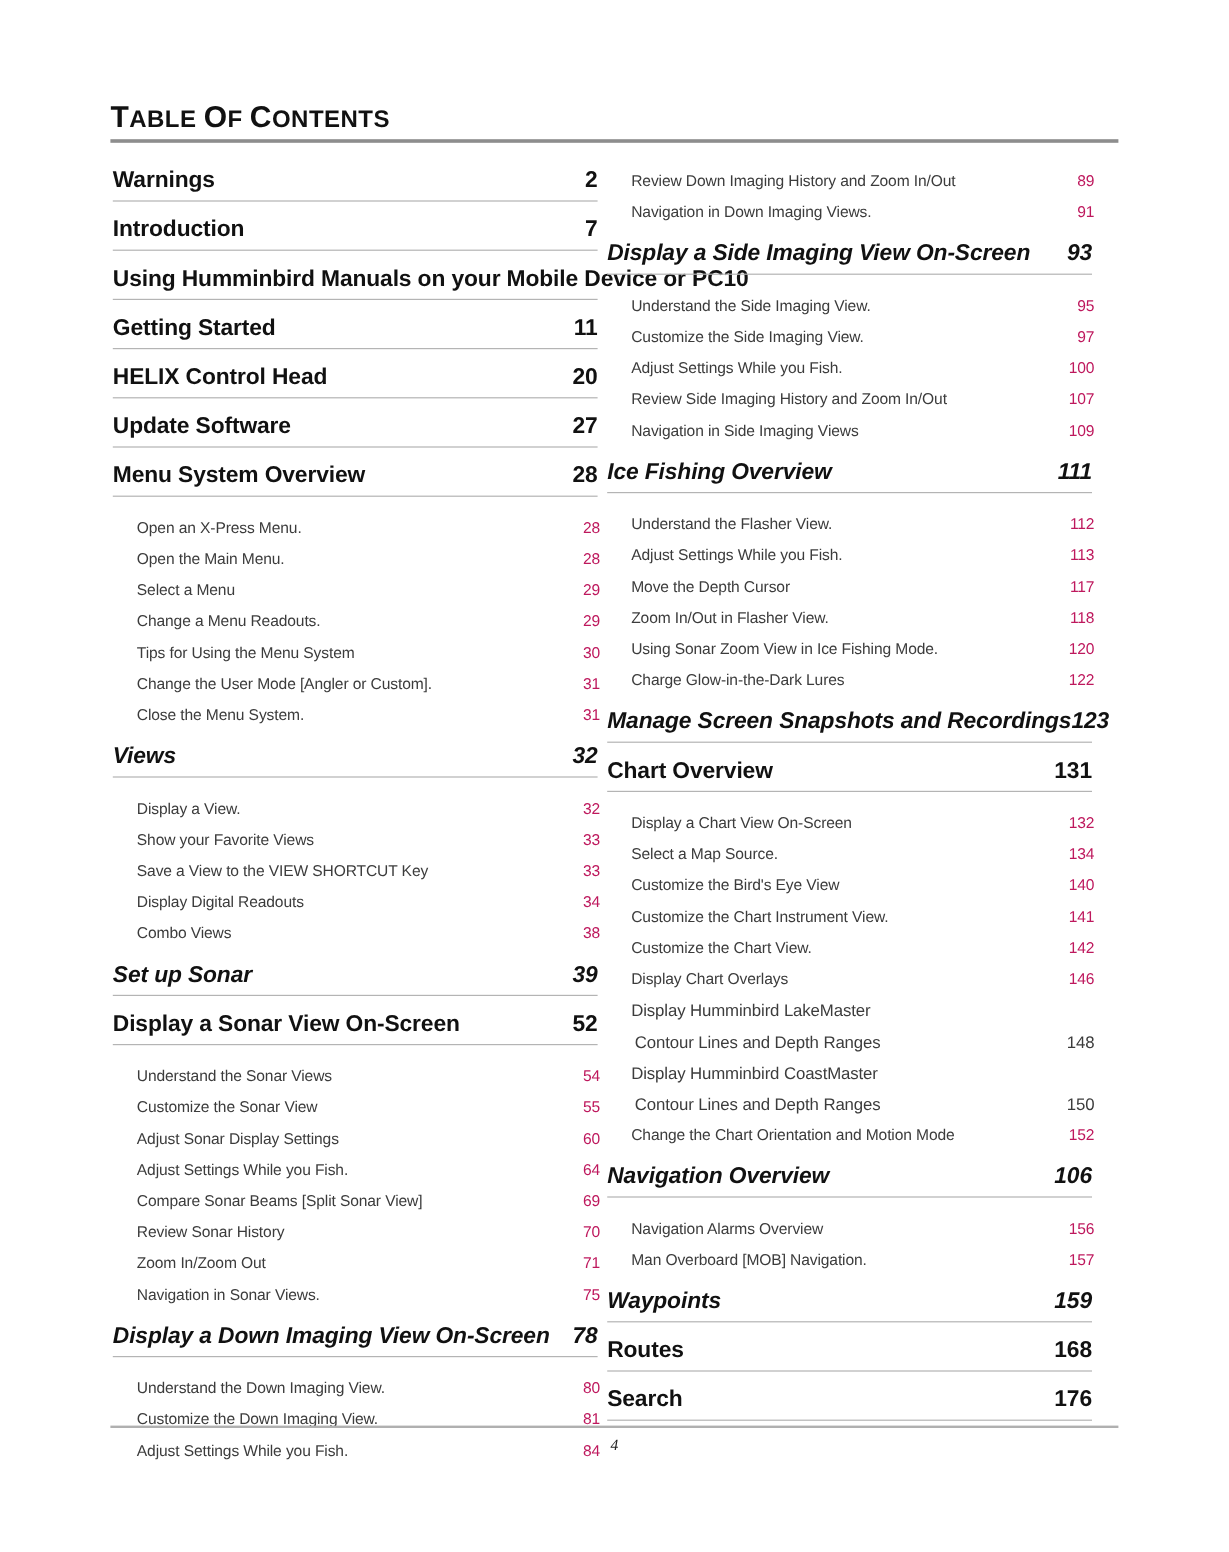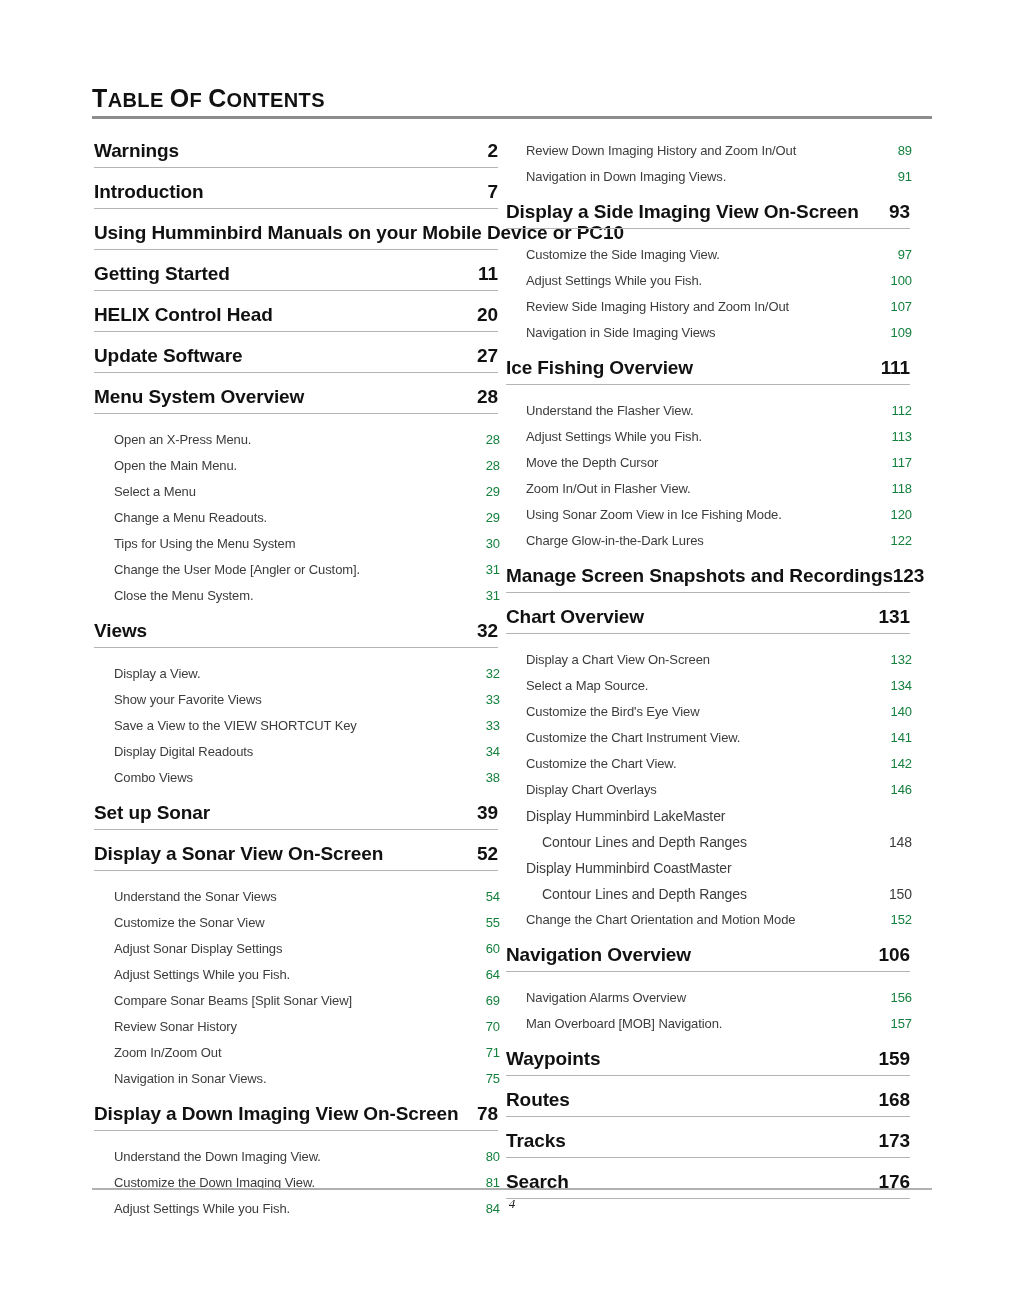--- a/index.html
+++ b/index.html
@@ -125,21 +125,21 @@
     content: ". . . . . . . . . . . . . . . . . . . . . . . . . . . . . . . . . . . . . . . . . . . . . . . . . . . . . . . . . . . . . . . . . .";
     letter-spacing: 0px;
     display: block;
     white-space: nowrap;
     color: #6a6a6a;
     font-size: 13px;
   }
   .l2 .l2-page {
     flex: 0 0 auto;
     text-align: right;
-    color: #15803d;
+    color: #be185d;
   }
 
   
   .l2.tight .l2-dots { margin-left: 0px; }
 
   
   .l2-wrap {
     margin: 0 0 0 22px;
     font-size: 14px;
     color: #3c3c3c;
@@ -148,42 +148,42 @@
     white-space: nowrap;
   }
   .l2-wrap .wrap-first {
     display: block;
     height: 26px;
   }
   .l2-wrap .wrap-second {
     display: flex;
     align-items: baseline;
     height: 26px;
-    margin-left: 16px;
+    margin-left: 3px;
   }
   .l2-wrap .wrap-second .l2-label { flex: 0 0 auto; }
   .l2-wrap .wrap-second .l2-dots {
     flex: 1 1 auto;
     overflow: hidden;
     margin: 0 2px 0 3px;
     position: relative;
     height: 1em;
   }
   .l2-wrap .wrap-second .l2-dots::before {
     content: ". . . . . . . . . . . . . . . . . . . . . . . . . . . . . . . . . . . . . . . . . . . . . . . . . . . . . . . . . . . . . . . . . .";
     display: block;
     white-space: nowrap;
     color: #6a6a6a;
     font-size: 13px;
   }
   .l2-wrap .wrap-second .l2-page { flex: 0 0 auto; text-align: right; }
 
   
   .group { margin-bottom: 0; }
-  .group + .l1 { margin-top: 11px; }
+  .group + .l1 { margin-top: 11px; font-style: italic; }
 
   
   .footer {
     position: absolute;
     left: 92px;
     top: 1188px;
     width: 840px;
   }
   .footer-rule {
     height: 1.5px;
@@ -405,20 +405,25 @@
             <span class="l2-page">91</span>
           </div>
         </div>
         <div class="l1">
           <span class="l1-label">Display a Side Imaging View On-Screen</span>
           <span class="l1-fill"></span>
           <span class="l1-page">93</span>
         </div>
         <div class="group">
           <div class="l2 tight">
+            <span class="l2-label">Understand the Side Imaging View.</span>
+            <span class="l2-dots"></span>
+            <span class="l2-page">95</span>
+          </div>
+          <div class="l2 tight">
             <span class="l2-label">Customize the Side Imaging View.</span>
             <span class="l2-dots"></span>
             <span class="l2-page">97</span>
           </div>
           <div class="l2 tight">
             <span class="l2-label">Adjust Settings While you Fish.</span>
             <span class="l2-dots"></span>
             <span class="l2-page">100</span>
           </div>
           <div class="l2">
@@ -553,25 +558,20 @@
           <span class="l1-label">Waypoints</span>
           <span class="l1-fill"></span>
           <span class="l1-page">159</span>
         </div>
         <div class="l1">
           <span class="l1-label">Routes</span>
           <span class="l1-fill"></span>
           <span class="l1-page">168</span>
         </div>
         <div class="l1">
-          <span class="l1-label">Tracks</span>
-          <span class="l1-fill"></span>
-          <span class="l1-page">173</span>
-        </div>
-        <div class="l1">
           <span class="l1-label">Search</span>
           <span class="l1-fill"></span>
           <span class="l1-page">176</span>
         </div>
       </div>
   </div>
 
   <div class="footer">
     <div class="footer-rule"></div>
     <div class="footer-page">4</div>

